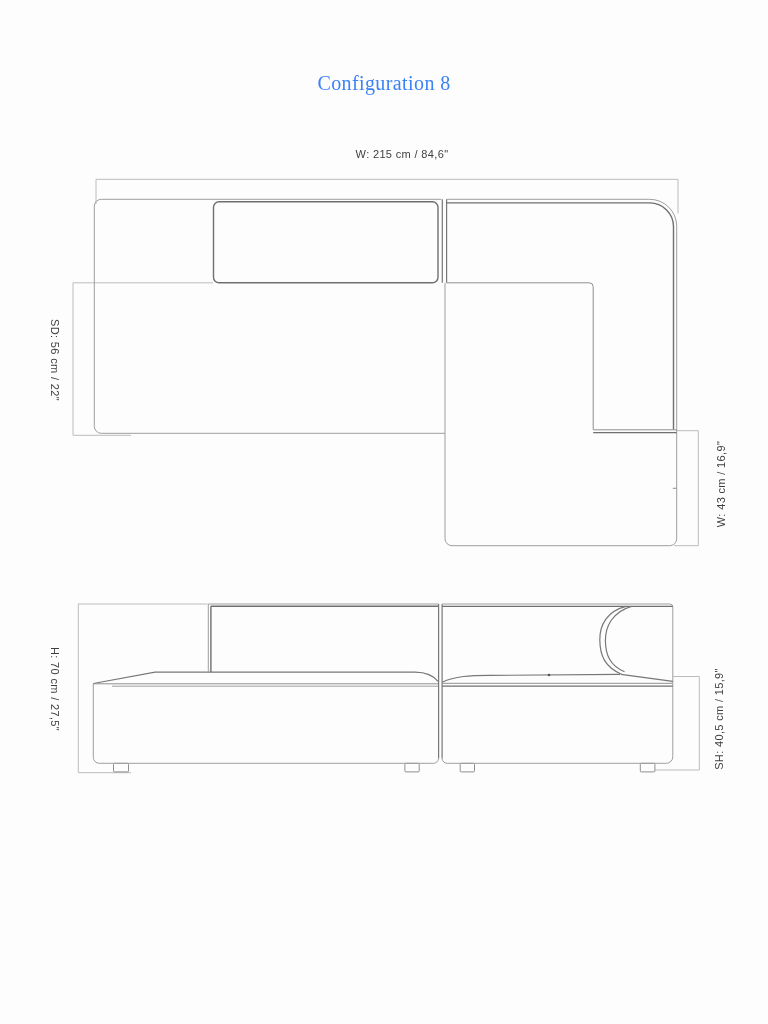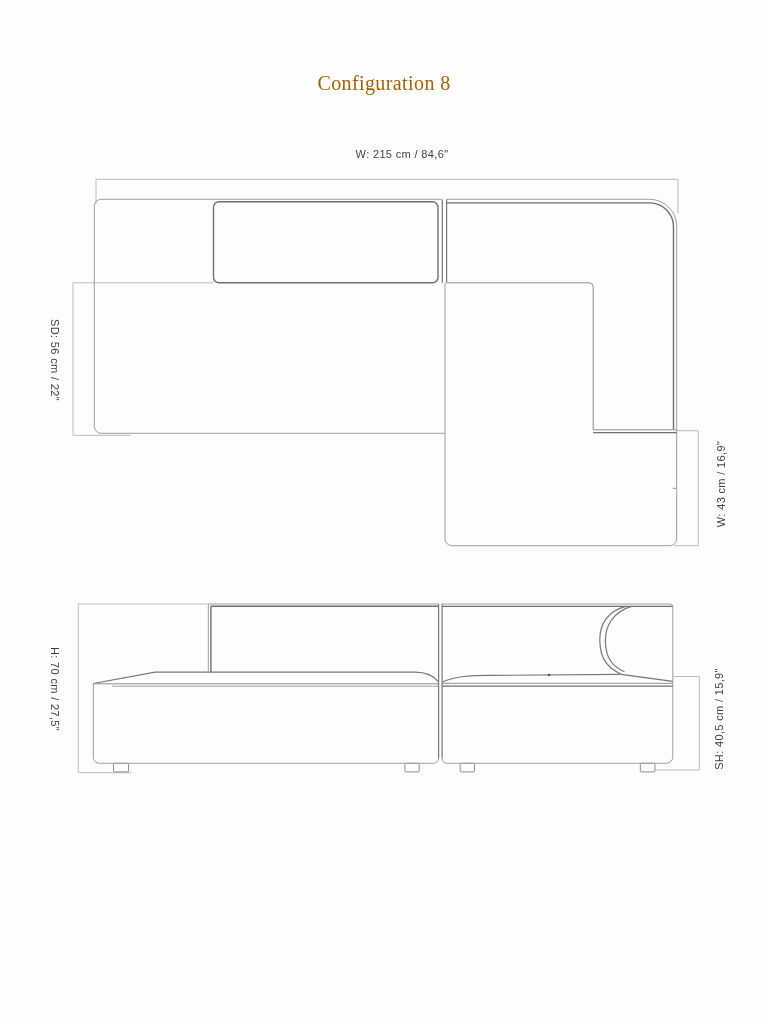--- a/index.html
+++ b/index.html
@@ -2,21 +2,21 @@
 <html><head>
 <meta charset="utf-8">
 <style>
   html,body { margin:0; padding:0; background:#fdfdfd; }
   .page {
     position:relative; width:768px; height:1024px; background:#fdfdfd;
     font-family:"Liberation Sans", sans-serif; overflow:hidden;
   }
   .title {
     position:absolute; top:72px; left:0; width:768px; text-align:center;
-    font-family:"Liberation Serif", serif; font-size:20px; color:#a16207;
+    font-family:"Liberation Serif", serif; font-size:20px; color:#3b82f6;
     letter-spacing:0.4px;
   }
   .dim-label {
     position:absolute; font-size:11px; color:#3f3f3f; letter-spacing:0.35px;
     white-space:nowrap; transform:translate(-50%,-50%);
   }
   .rot-cw  { transform:translate(-50%,-50%) rotate(90deg); }
   .rot-ccw { transform:translate(-50%,-50%) rotate(-90deg); }
   svg.drawing { position:absolute; left:0; top:0; }
   .thin  { stroke:#9e9e9e; stroke-width:1;   fill:none; }

